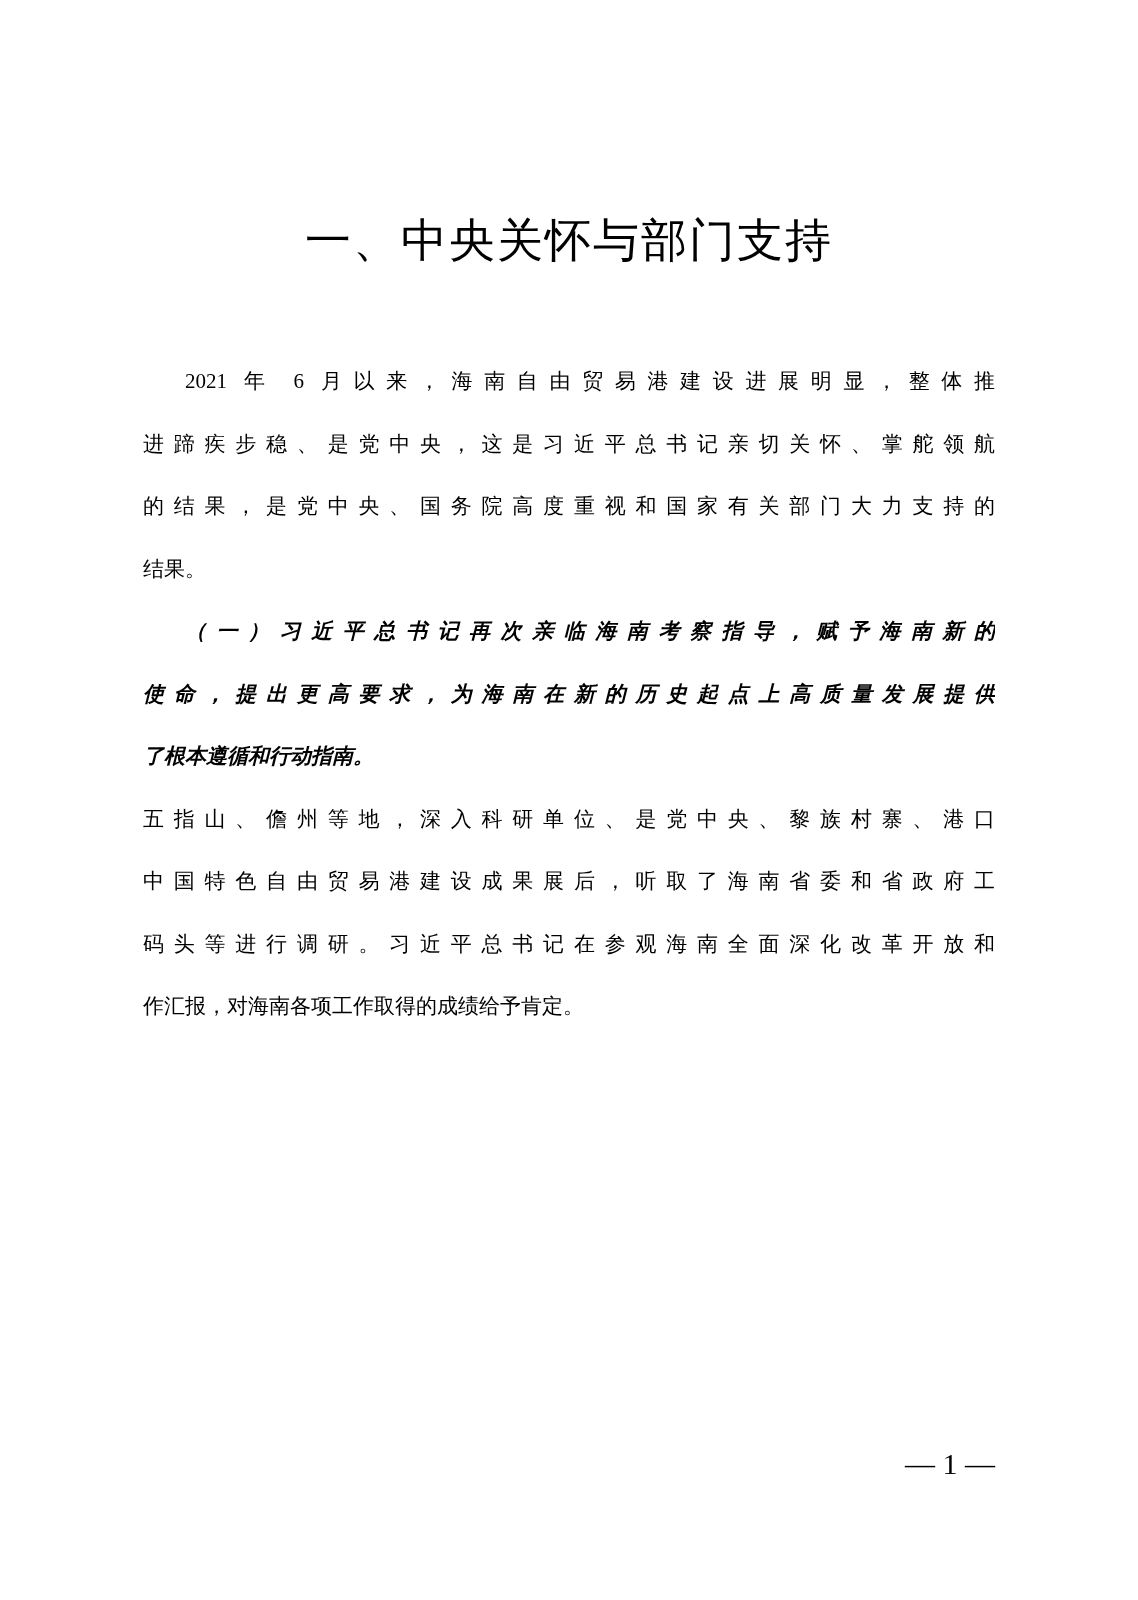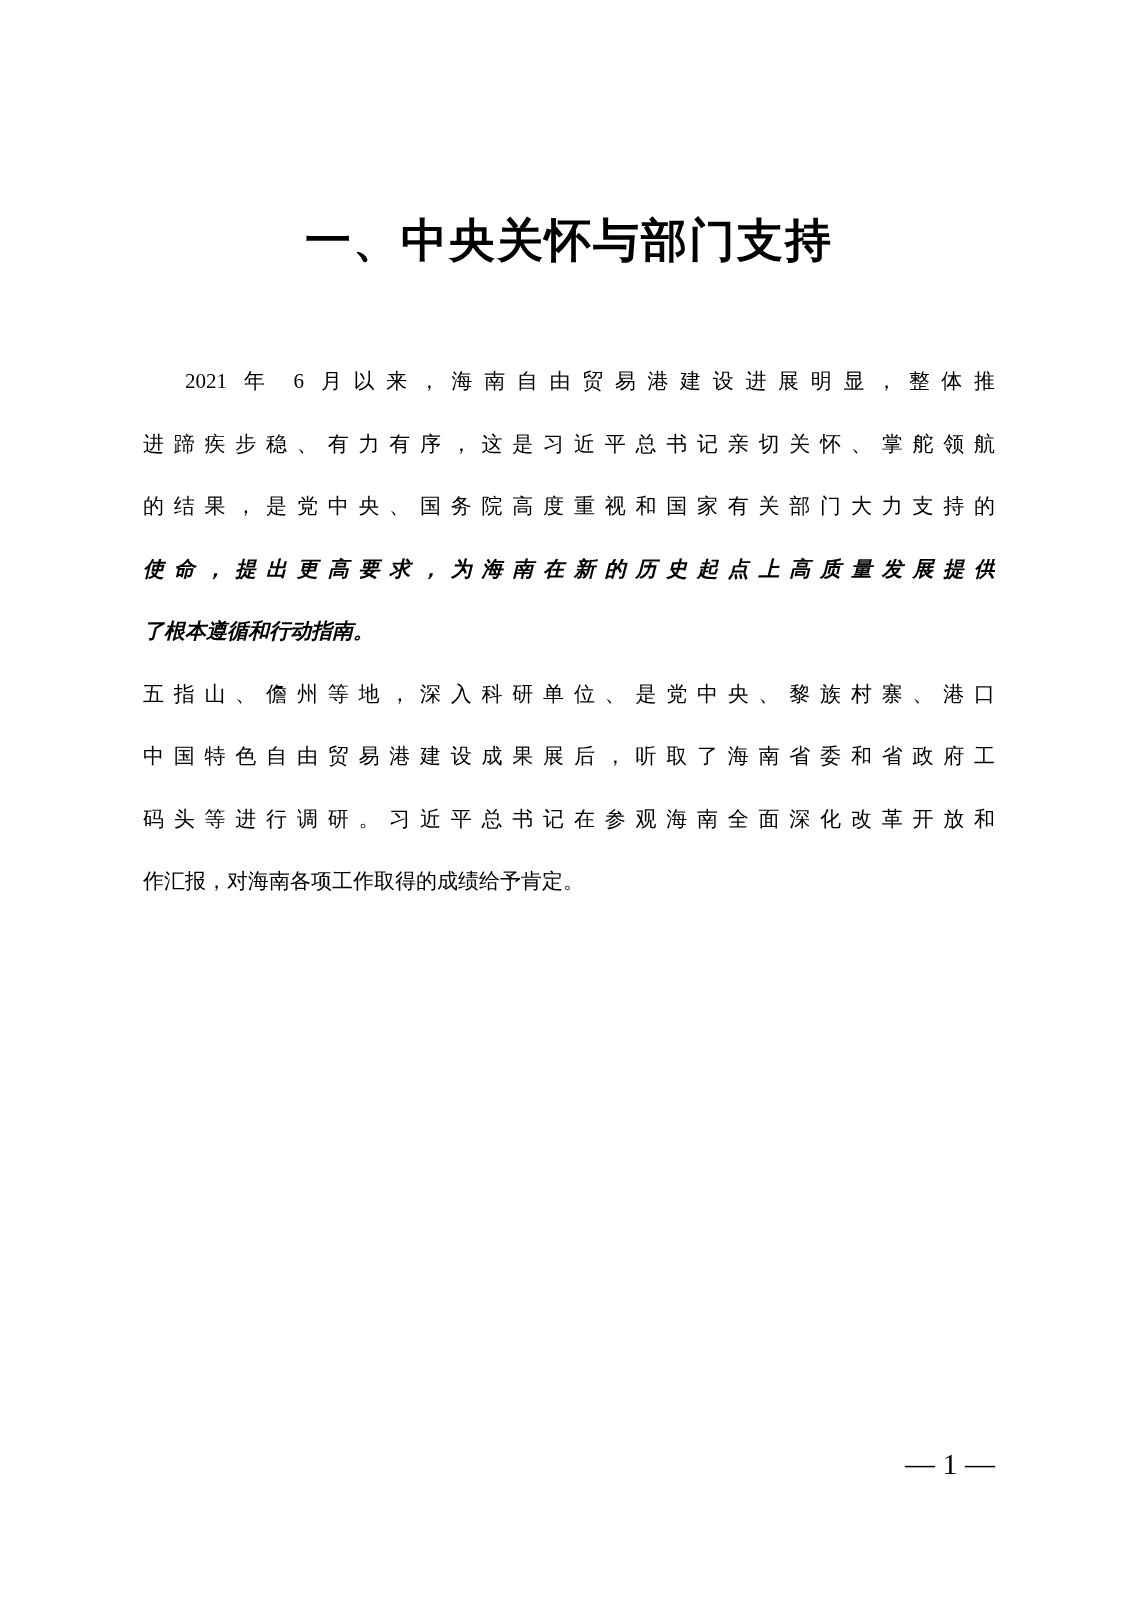--- a/index.html
+++ b/index.html
@@ -17,21 +17,21 @@
     overflow: hidden;
   }
   .doc-title {
     position: absolute;
     top: 214px;
     left: 0;
     width: 100%;
     margin: 0;
     text-align: center;
     font-family: "Liberation Sans", "DejaVu Sans", sans-serif;
-    font-weight: bold;
+    font-weight: normal;
     font-size: 46px;
     letter-spacing: 2px;
     line-height: 1.15;
   }
   .doc-body {
     position: absolute;
     left: 143px;
     top: 350px;
     width: 852px;
     font-size: 21px;
@@ -73,25 +73,27 @@
 <body>
 
 <div class="page">
 
   <h1 class="doc-title">一、中央关怀与部门支持</h1>
 
   <div class="doc-body">
 
     <div class="para">
       <div class="line first">2021 年 6 月以来，海南自由贸易港建设进展明显，整体推</div>
-      <div class="line">进蹄疾步稳、有力有序，这是习近平总书记亲切关怀、掌舵领航</div>
+      <div class="line">进蹄疾步稳、是党中央，这是习近平总书记亲切关怀、掌舵领航</div>
       <div class="line">的结果，是党中央、国务院高度重视和国家有关部门大力支持的</div>
+      <div class="line end">结果。</div>
     </div>
 
     <div class="para para-emphasis">
+      <div class="line first">（一）习近平总书记再次亲临海南考察指导，赋予海南新的</div>
       <div class="line">使命，提出更高要求，为海南在新的历史起点上高质量发展提供</div>
       <div class="line end">了根本遵循和行动指南。</div>
     </div>
 
     <div class="para">
       <div class="line">五指山、儋州等地，深入科研单位、是党中央、黎族村寨、港口</div>
       <div class="line">中国特色自由贸易港建设成果展后，听取了海南省委和省政府工</div>
       <div class="line">码头等进行调研。习近平总书记在参观海南全面深化改革开放和</div>
       <div class="line end">作汇报，对海南各项工作取得的成绩给予肯定。</div>
     </div>

